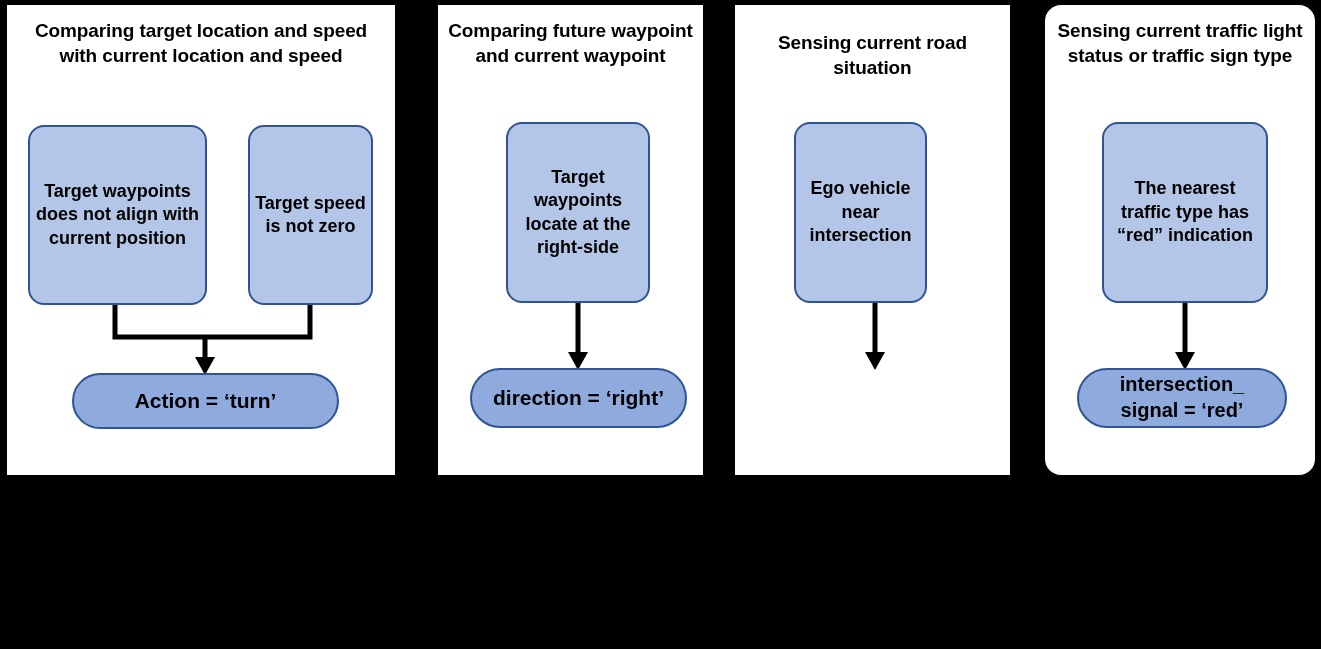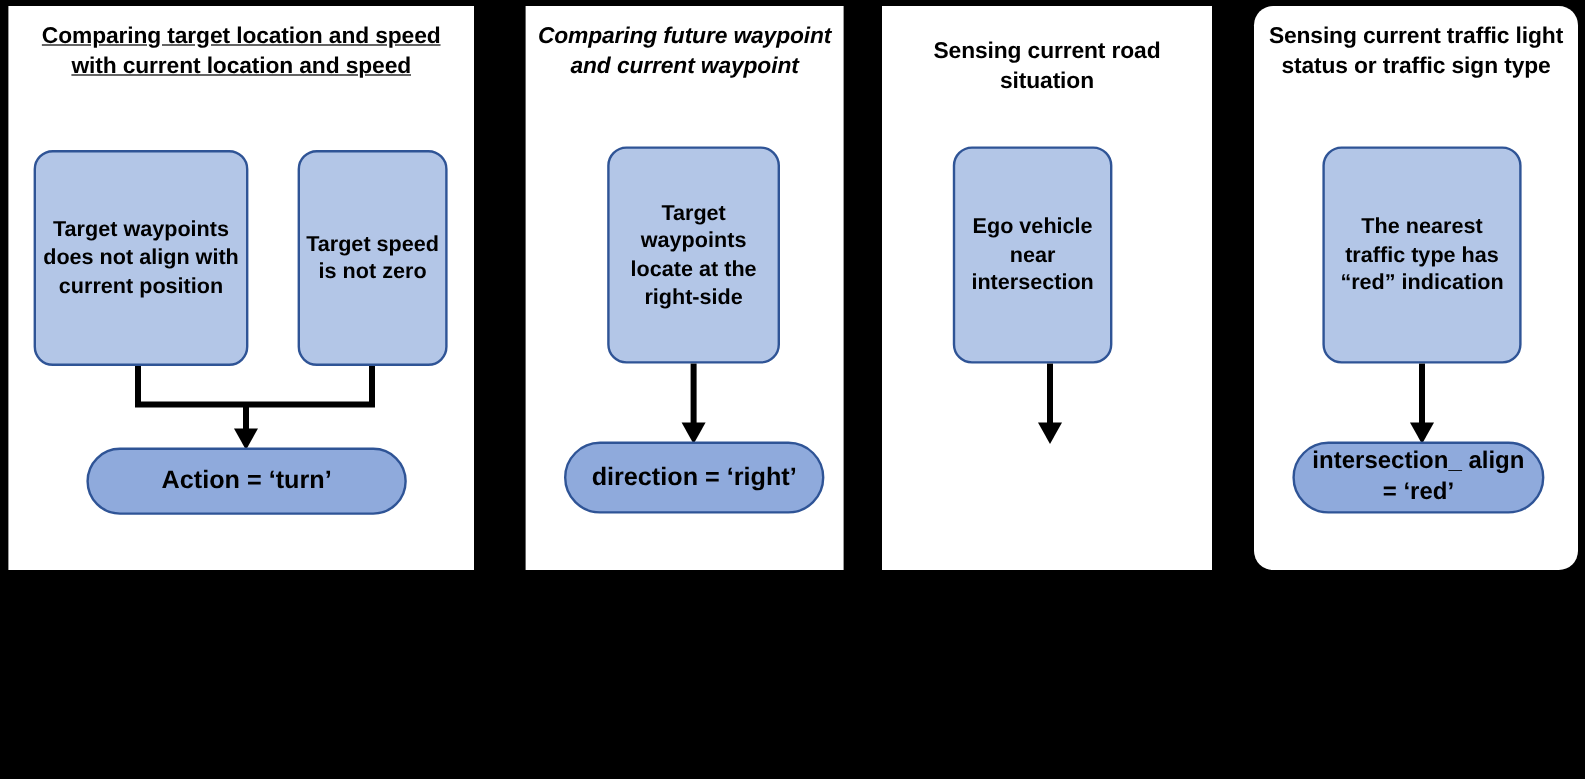--- a/index.html
+++ b/index.html
@@ -95,38 +95,38 @@
     fill: #000000;
   }
 </style>
 </head>
 <body>
 
 <div id="diagram">
 
   <div class="panel" style="left:7px; top:5px; width:388px; height:470px;">
 
-    <div class="panel-title" style="top:14px; padding:0 16px; font-size:19px;text-decoration:underline;">Comparing target location and speed with current location and speed</div>
+    <div class="panel-title" style="top:14px; padding:0 16px; font-size:19px;">Comparing target location and speed with current location and speed</div>
 
     <div class="cond-box" style="left:21px; top:120px; width:179px; height:180px; font-size:18px;">Target waypoints does not align with current position</div>
 
     <div class="cond-box" style="left:241px; top:120px; width:125px; height:180px; font-size:18px;">Target speed is not zero</div>
 
     <svg class="conn" width="388" height="470" style="left:0; top:0;">
       <polyline points="108,300 108,332 303,332 303,300"></polyline>
       <line x1="198" y1="330" x2="198" y2="355"></line>
       <polygon points="188,352 208,352 198,370"></polygon>
     </svg>
 
     <div class="result-pill" style="left:65px; top:368px; width:267px; height:56px; font-size:21px;">Action = ‘turn’</div>
   </div>
 
   <div class="panel" style="left:438px; top:5px; width:265px; height:470px;">
 
-    <div class="panel-title" style="top:14px; padding:0 10px; font-size:19px;font-style:italic;">Comparing future waypoint and current waypoint</div>
+    <div class="panel-title" style="top:14px; padding:0 10px; font-size:19px;">Comparing future waypoint and current waypoint</div>
 
     <div class="cond-box" style="left:68px; top:117px; width:144px; height:181px; font-size:18px;">Target waypoints locate at the right-side</div>
 
     <svg class="conn" width="265" height="470" style="left:0; top:0;">
       <line x1="140" y1="298" x2="140" y2="350"></line>
       <polygon points="130,347 150,347 140,365"></polygon>
     </svg>
 
     <div class="result-pill" style="left:32px; top:363px; width:217px; height:60px; font-size:21px;">direction = ‘right’</div>
   </div>
@@ -148,16 +148,16 @@
 
     <div class="panel-title" style="top:14px; padding:0 10px; font-size:19px;">Sensing current traffic light status or traffic sign type</div>
 
     <div class="cond-box" style="left:57px; top:117px; width:166px; height:181px; font-size:18px;">The nearest traffic type has “red” indication</div>
 
     <svg class="conn" width="270" height="470" style="left:0; top:0;">
       <line x1="140" y1="298" x2="140" y2="350"></line>
       <polygon points="130,347 150,347 140,365"></polygon>
     </svg>
 
-    <div class="result-pill" style="left:32px; top:363px; width:210px; height:60px; font-size:20px;">intersection_ align = ‘red’</div>
+    <div class="result-pill" style="left:32px; top:363px; width:210px; height:60px; font-size:20px;">intersection_ signal = ‘red’</div>
   </div>
 
 </div>
 
 </body></html>

